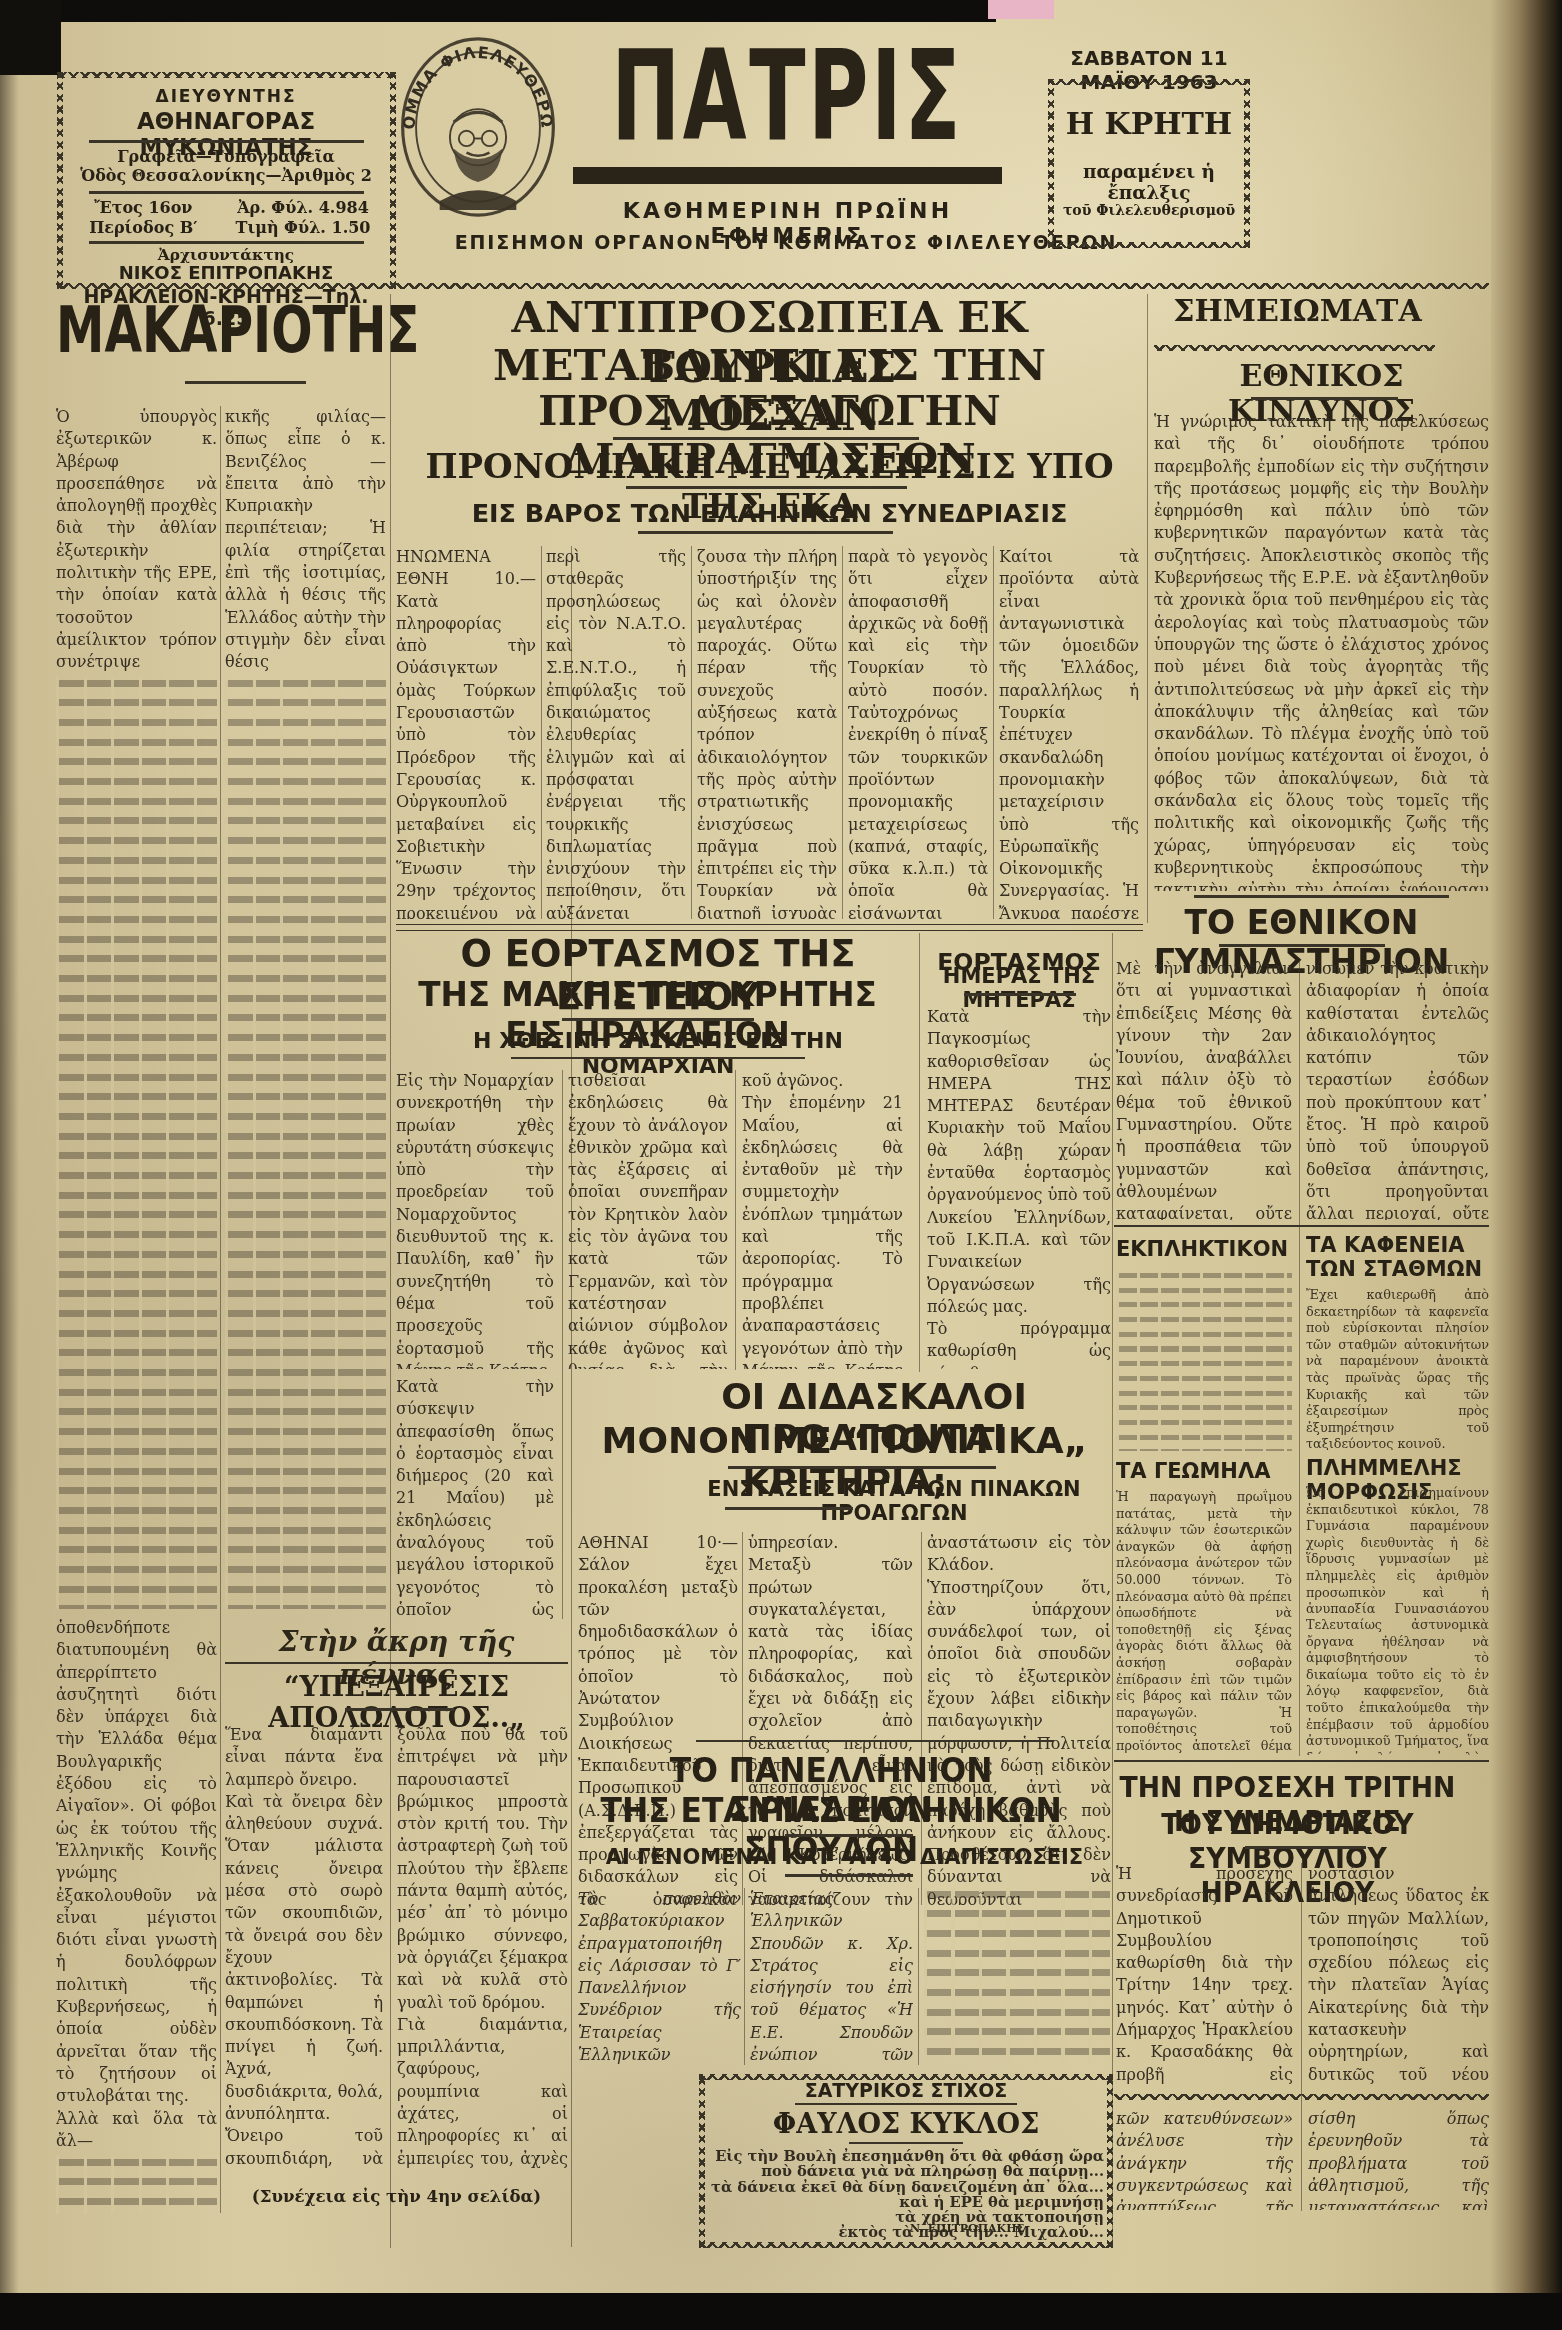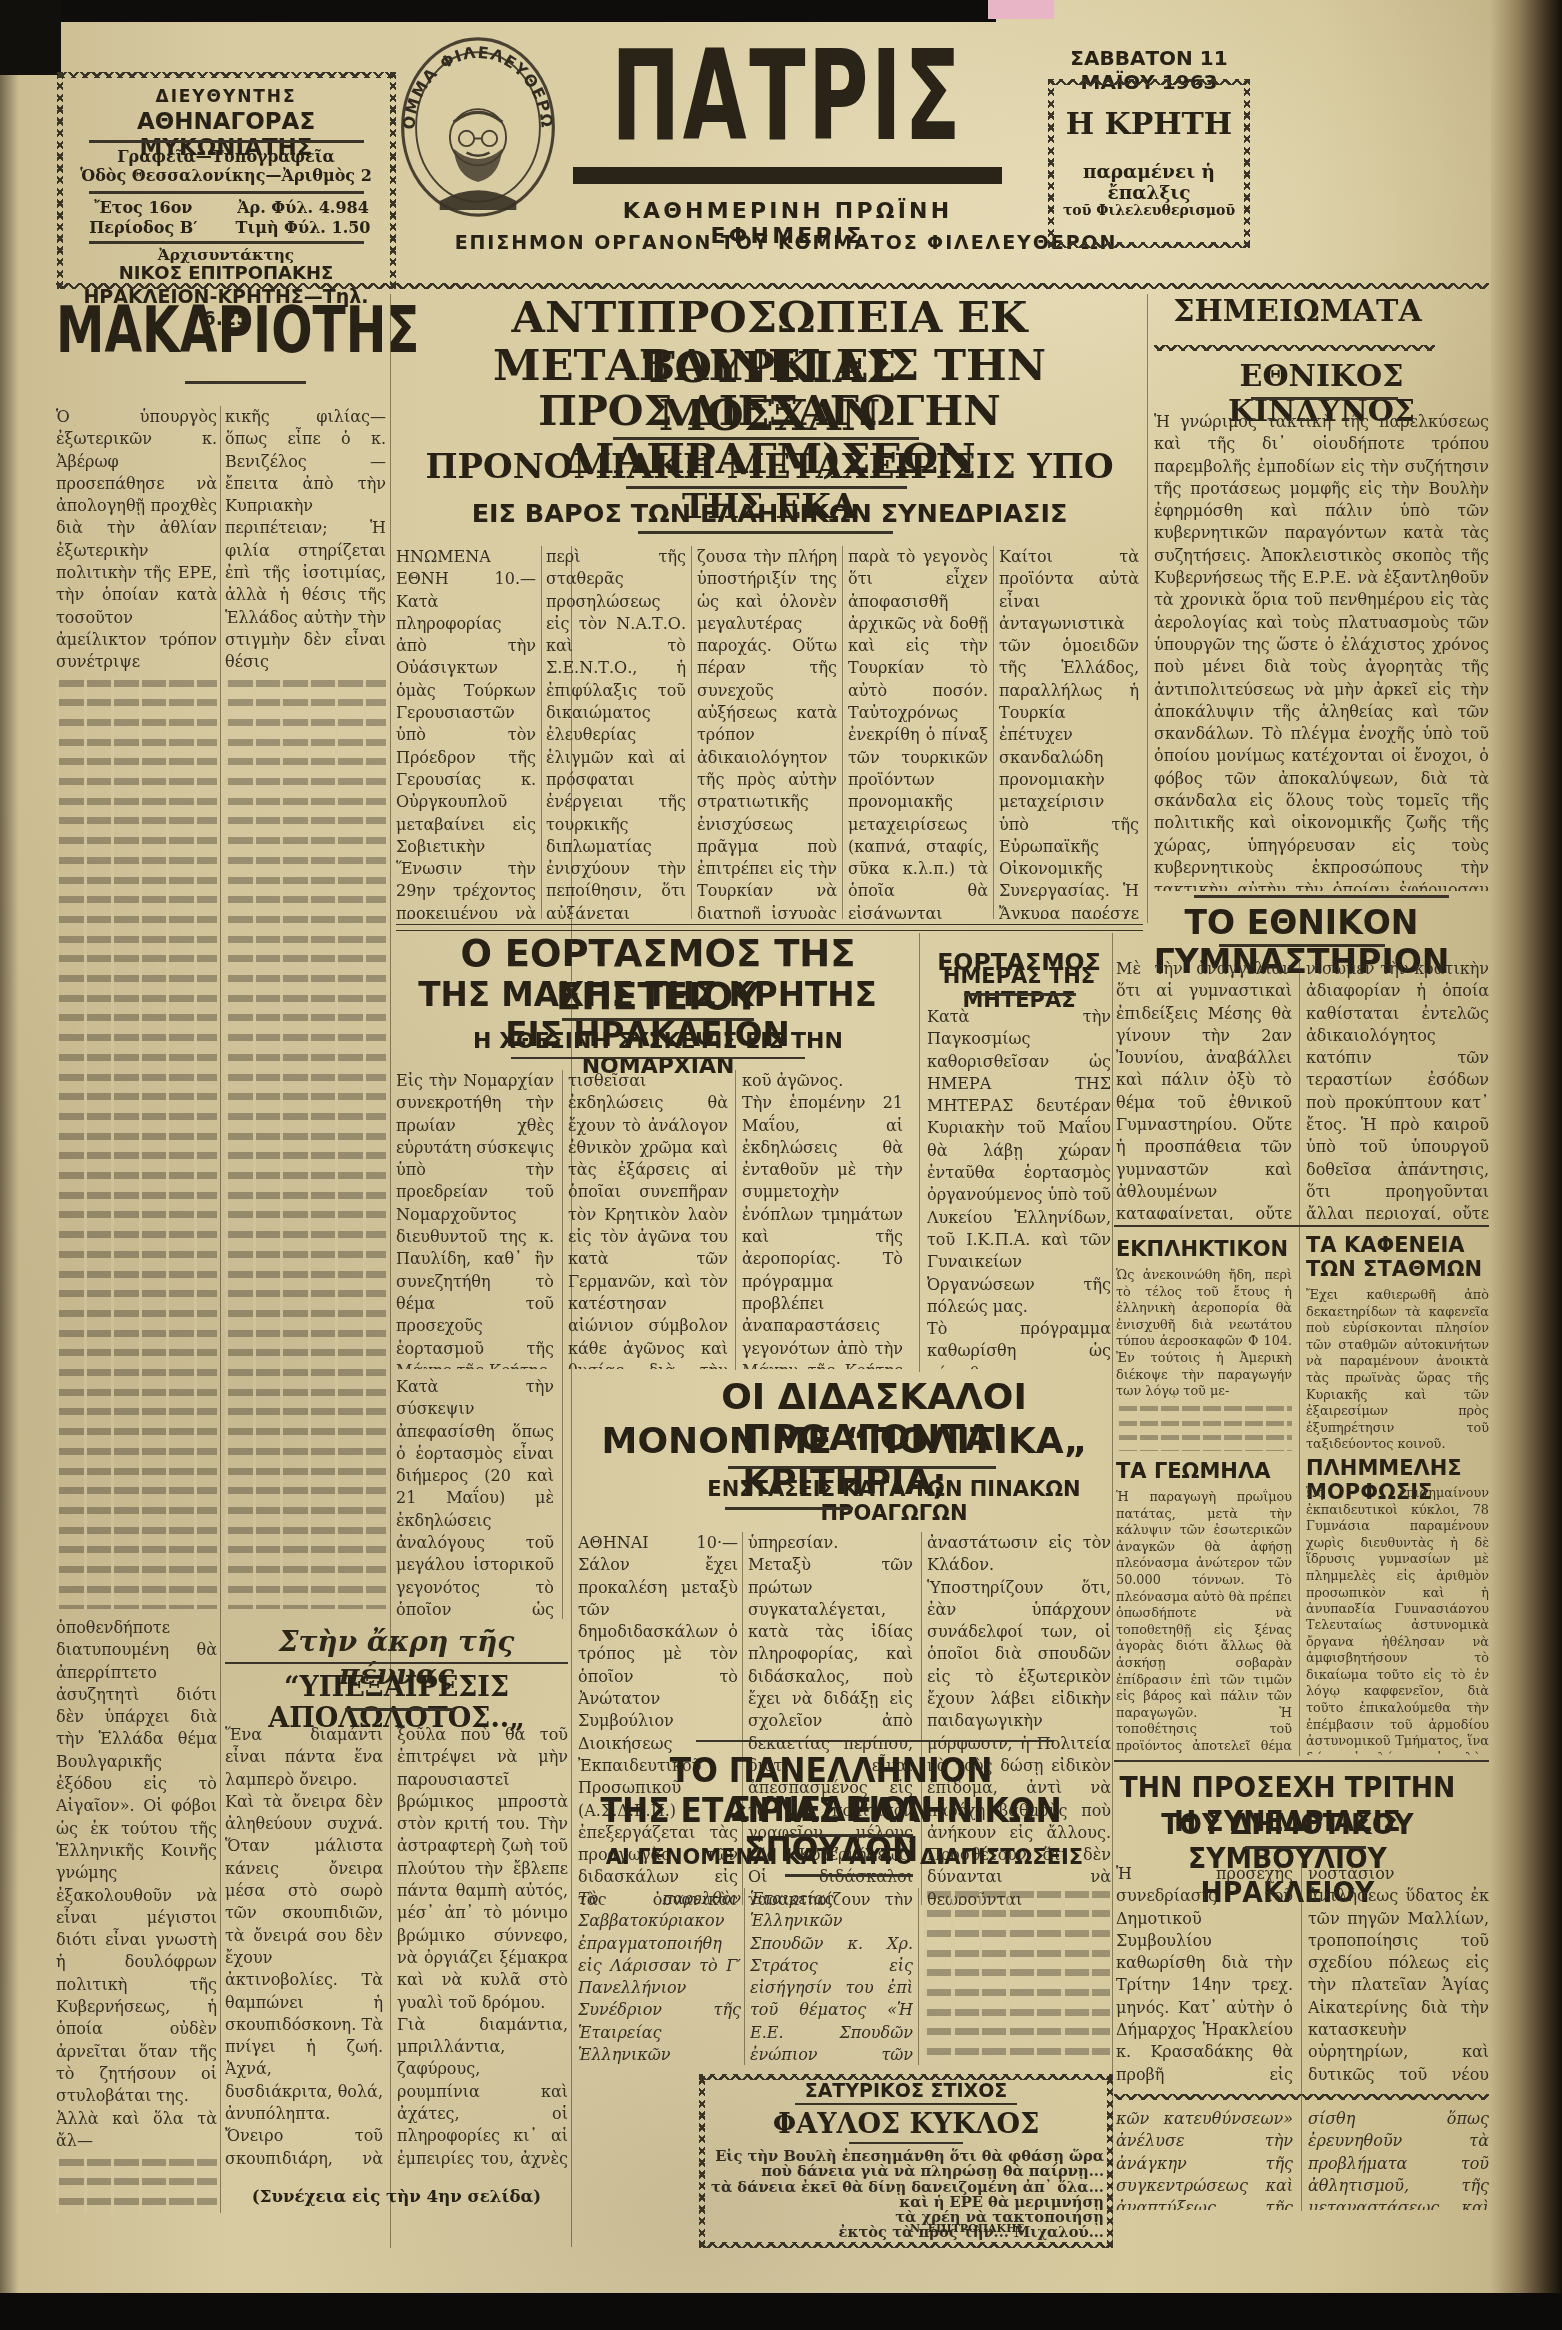--- a/index.html
+++ b/index.html
@@ -173,21 +173,20 @@
       <div class="txt">Μὲ τὴν ἀναγγελίαν ὅτι αἱ γυμναστικαὶ ἐπιδείξεις Μέσης θὰ γίνουν τὴν 2αν Ἰουνίου, ἀναβάλλει καὶ πάλιν ὀξὺ τὸ θέμα τοῦ ἐθνικοῦ Γυμναστηρίου. Οὔτε ἡ προσπάθεια τῶν γυμναστῶν καὶ ἀθλουμένων καταφαίνεται, οὔτε συνθῆκαι κατάλληλοι διὰ τοὺς θεατὰς ὑπάρχουν. Καὶ ἐφ᾽ ὅσον ὑπάρχει ἡμιτελὲς τὸ Ἐθνικὸν Γυμναστήριον δὲν δυνάμεθα εἰ μὴ νὰ ἐπανέλθωμεν ἐπὶ τοῦ θέματος, καὶ νὰ το-</div>
     </div>
   <div class="colbox" style="left:1306px;top:958px;width:183px;height:262px;">
       <div class="txt">νίσωμεν τὴν κρατικὴν ἀδιαφορίαν ἡ ὁποία καθίσταται ἐντελῶς ἀδικαιολόγητος κατόπιν τῶν τεραστίων ἐσόδων ποὺ προκύπτουν κατ᾽ ἔτος. Ἡ πρὸ καιροῦ ὑπὸ τοῦ ὑπουργοῦ δοθεῖσα ἀπάντησις, ὅτι προηγοῦνται ἄλλαι περιοχαί, οὔτε πειστική, ἀλλ᾽ οὔτε καὶ ἀνεκτὴ εἶναι. Ἡ ὑπόθεσις τοῦ Ἐθνικοῦ Γυμναστηρίου Ἡρακλείου κατέχει ὁπωσδήποτε τὸ δικαίωμα τῆς προτεραιότητος.</div>
     </div>
   <div class="vr" style="left:1299px;top:958px;height:798px;"></div>
   <div class="rule" style="left:1114px;top:1225px;width:375px;height:1.9px;"></div>
 
   <div class="abs hls" style="left:1116px;top:1237px;width:176px;font-size:21px;text-align:left;">ΕΚΠΛΗΚΤΙΚΟΝ</div>
   <div class="colbox" style="left:1116px;top:1267px;width:176px;height:184px;">
-      <div class="txt-sm">Ὡς ἀνεκοινώθη ἤδη, περὶ τὸ τέλος τοῦ ἔτους ἡ ἑλληνικὴ ἀεροπορία θὰ ἐνισχυθῆ διὰ νεωτάτου τύπου ἀεροσκαφῶν Φ 104. Ἐν τούτοις ἡ Ἀμερικὴ διέκοψε τὴν παραγωγήν των λόγῳ τοῦ με-</div>
       <div class="ghost ghost-sm"></div>
     </div>
   <div class="abs hls" style="left:1306px;top:1233px;width:183px;font-size:21px;line-height:24px;text-align:left;white-space:pre-line;">ΤΑ ΚΑΦΕΝΕΙΑ
 ΤΩΝ ΣΤΑΘΜΩΝ</div>
   <div class="colbox" style="left:1306px;top:1287px;width:183px;height:163px;">
       <div class="txt-sm">Ἔχει καθιερωθῆ ἀπὸ δεκαετηρίδων τὰ καφενεῖα ποὺ εὑρίσκονται πλησίον τῶν σταθμῶν αὐτοκινήτων νὰ παραμένουν ἀνοικτὰ τὰς πρωϊνὰς ὥρας τῆς Κυριακῆς καὶ τῶν ἐξαιρεσίμων πρὸς ἐξυπηρέτησιν τοῦ ταξιδεύοντος κοινοῦ.</div>
     </div>
   <div class="abs hls" style="left:1116px;top:1459px;width:176px;font-size:21px;text-align:left;">ΤΑ ΓΕΩΜΗΛΑ</div>
   <div class="colbox" style="left:1116px;top:1489px;width:176px;height:266px;">
       <div class="txt-sm">Ἡ παραγωγὴ πρωΐμου πατάτας, μετὰ τὴν κάλυψιν τῶν ἐσωτερικῶν ἀναγκῶν θὰ ἀφήσῃ πλεόνασμα ἀνώτερον τῶν 50.000 τόννων. Τὸ πλεόνασμα αὐτὸ θὰ πρέπει ὁπωσδήποτε νὰ τοποθετηθῇ εἰς ξένας ἀγορὰς διότι ἄλλως θὰ ἀσκήσῃ σοβαρὰν ἐπίδρασιν ἐπὶ τῶν τιμῶν εἰς βάρος καὶ πάλιν τῶν παραγωγῶν. Ἡ τοποθέτησις τοῦ προϊόντος ἀποτελεῖ θέμα κρατικῆς πρωτοβουλίας καὶ ὄχι ἰδιωτικῆς. Θὰ πρέπει δὲ ἀπὸ τοῦδε νὰ ληφθῇ πρόνοια διὰ τὴν ἐξαγωγὴν τῶν πλεονασμάτων ἀφ᾽ ἑνὸς μὲν διὰ νὰ ὀφεληθῇ ἡ ἐθνικὴ οἰκονομία καὶ ἀφ᾽ ἑτέρου νὰ ἀπολαύσουν καλυτέρας τιμὰς οἱ παραγωγοὶ καὶ νὰ ἀποφευχθοῦν οἱ δυσμενεῖς ἐπιπτώσεις τὰς ὁποίας δημιουργοῦν τὰ πλεονάσματα τῶν γεωργικῶν προϊόντων.</div>

